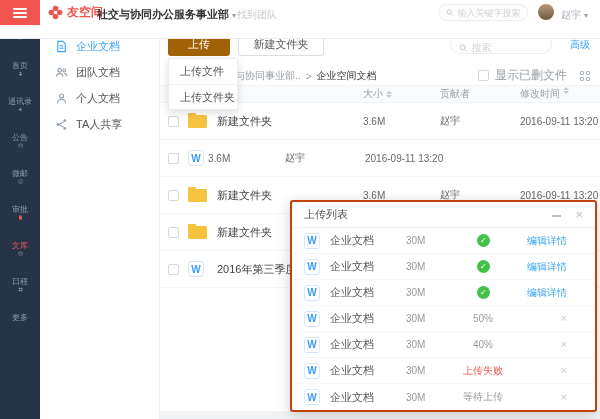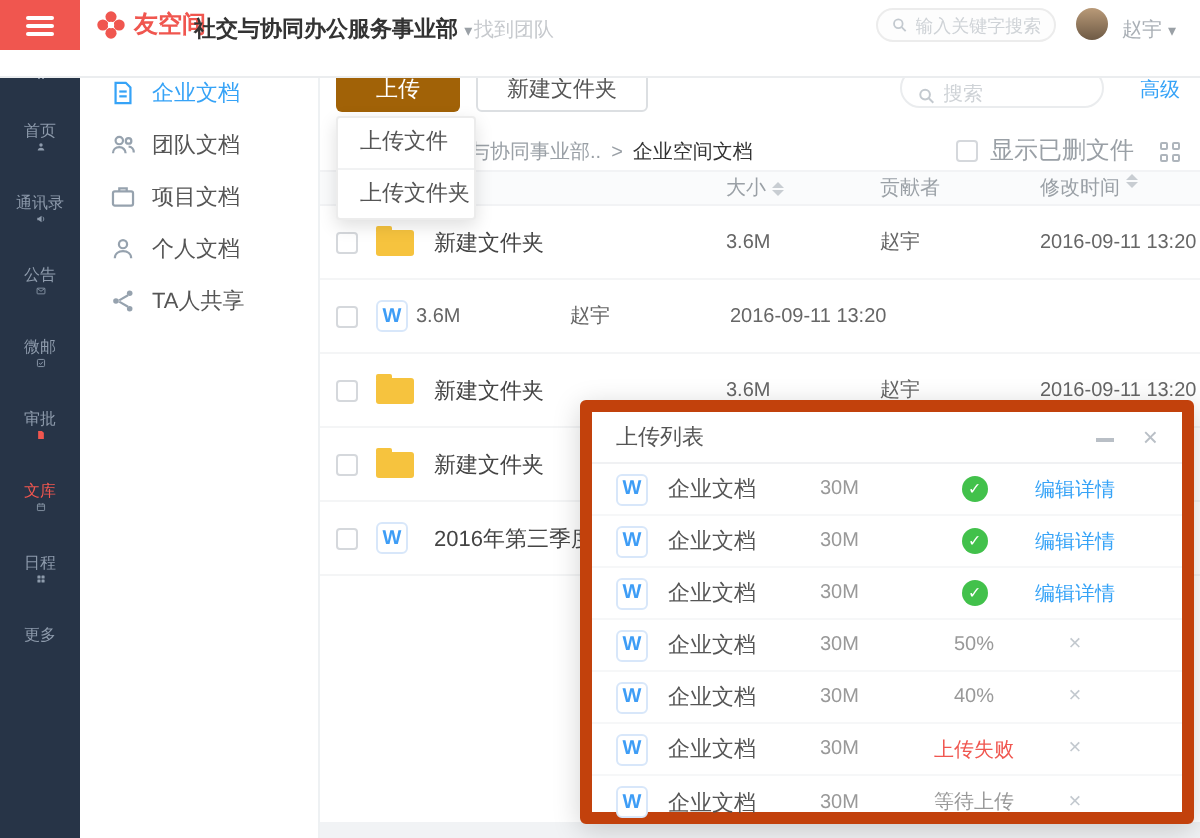--- a/index.html
+++ b/index.html
@@ -74,37 +74,37 @@
   .tsize{flex:0 0 77px;color:#666;font-size:10px}
   .tcontrib{flex:0 0 80px;color:#666;font-size:10px}
   .ttime{flex:1;color:#666;font-size:10px}
   .folder{width:19px;height:13px;background:#f6c33e;border-radius:1.5px;position:relative}
   .folder::before{content:"";position:absolute;left:0;top:-2px;width:8px;height:3px;background:#f6c33e;border-radius:1px 1px 0 0}
   .wdoc{width:16px;height:16px;border:1px solid #d8e7fa;border-radius:3px;color:#3e9df6;font-weight:bold;font-size:10px;display:flex;align-items:center;justify-content:center;background:#fff}
 
   .footer-strip{position:absolute;left:0;right:0;bottom:0;height:8px;background:#f1f3f5;z-index:5}
 
   
-  .upanel{position:absolute;left:290px;top:200px;width:307px;height:212px;background:#fff;border:6px solid #c2410c;border-radius:3px;box-shadow:0 3px 14px rgba(0,0,0,.18);z-index:80}
+  .upanel{position:absolute;left:290px;top:200px;width:307px;height:212px;background:#fff;border:2px solid #c2410c;border-radius:3px;box-shadow:0 3px 14px rgba(0,0,0,.18);z-index:80}
   .up-head{height:26px;display:flex;align-items:center;padding:0 12px;border-bottom:1px solid #f0f1f3}
   .up-title{font-size:11px;color:#555}
   .up-min{margin-left:auto;margin-right:14px;width:9px;height:10px;position:relative;cursor:pointer}
   .up-min::after{content:"";position:absolute;left:0;top:5px;width:9px;height:2px;background:#b9bfc6}
   .up-close{cursor:pointer;color:#b9bfc6;font-size:13px;line-height:1}
   .up-close::after{content:"×"}
   .up-row{height:26px;display:flex;align-items:center;padding:0 12px;border-bottom:1px solid #f6f7f8;font-size:11px}
   .up-row:last-child{border-bottom:0}
   .up-row .wdoc{flex:0 0 16px}
   .up-name{flex:0 0 76px;margin-left:10px;color:#555}
   .up-size{flex:0 0 52px;color:#999;font-size:10px}
   .up-status{flex:0 0 50px;display:flex;justify-content:center;font-size:10px;color:#999}
   .up-status.fail{color:#f0564f}
   .ok{width:13px;height:13px;border-radius:50%;background:#42c14b;position:relative}
   .ok::after{content:"✓";color:#fff;font-size:8px;position:absolute;left:3.5px;top:1.5px}
-  .up-action{flex:1;display:flex;justify-content:center;padding-right:16px}
+  .up-action{flex:1;display:flex;justify-content:flex-end;padding-right:16px}
   .edit{color:#36a3f7;font-size:10px;cursor:pointer}
   .xbtn{color:#c3c9cf;font-size:11px;cursor:pointer;line-height:1}
   .xbtn::after{content:"×"}
 </style>
 </head>
 <body>
 
 <div class="window">
 
   <div class="topbar">
@@ -216,27 +216,20 @@
       <svg viewBox="0 0 14 14" fill="none" stroke="currentColor" stroke-width="1.2">
           <circle cx="5" cy="4.6" r="2"></circle>
           <path d="M1.6 11.5c0-2 1.5-3.3 3.4-3.3s3.4 1.3 3.4 3.3"></path>
           <circle cx="10" cy="4.8" r="1.5"></circle>
           <path d="M10 7.9c1.6 0 2.8 1.3 2.8 3.1"></path>
         </svg>
       <span>团队文档</span>
     </div>
     <div class="side-item">
       <svg viewBox="0 0 14 14" fill="none" stroke="currentColor" stroke-width="1.2">
-          <rect x="1.6" y="4" width="10.8" height="7.6" rx="1"></rect>
-          <path d="M5 4V2.4h4V4"></path>
-        </svg>
-      <span>项目文档</span>
-    </div>
-    <div class="side-item">
-      <svg viewBox="0 0 14 14" fill="none" stroke="currentColor" stroke-width="1.2">
           <circle cx="7" cy="4.4" r="2.2"></circle>
           <path d="M2.6 12c0-2.4 1.9-3.9 4.4-3.9s4.4 1.5 4.4 3.9"></path>
         </svg>
       <span>个人文档</span>
     </div>
     <div class="side-item">
       <svg viewBox="0 0 14 14" fill="currentColor">
           <circle cx="10.6" cy="2.8" r="1.5"></circle>
           <circle cx="3.2" cy="7" r="1.5"></circle>
           <circle cx="10.6" cy="11.2" r="1.5"></circle>

